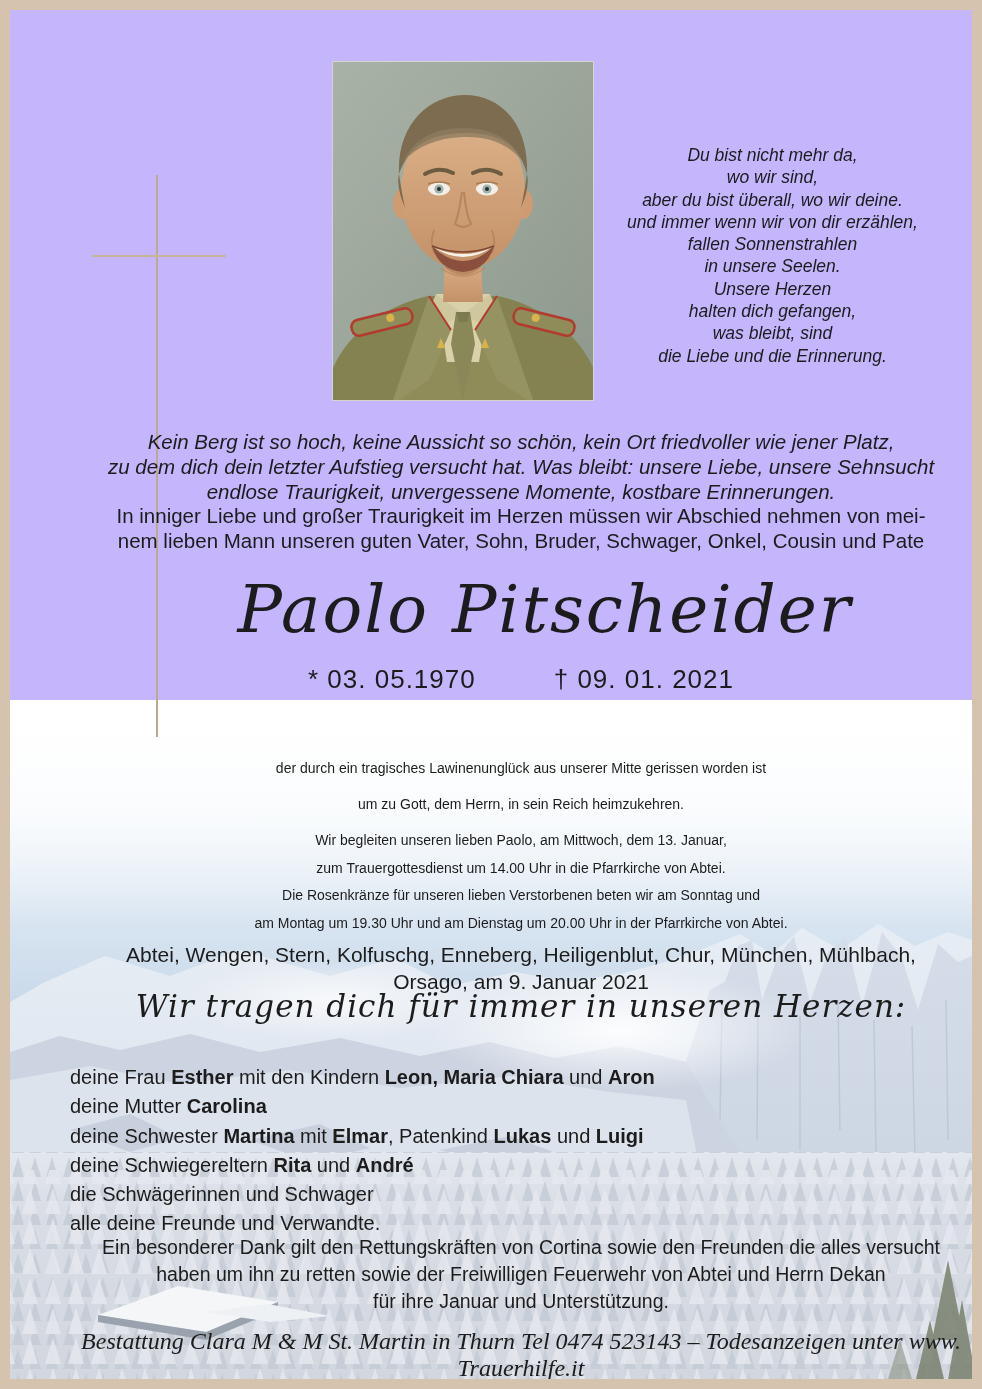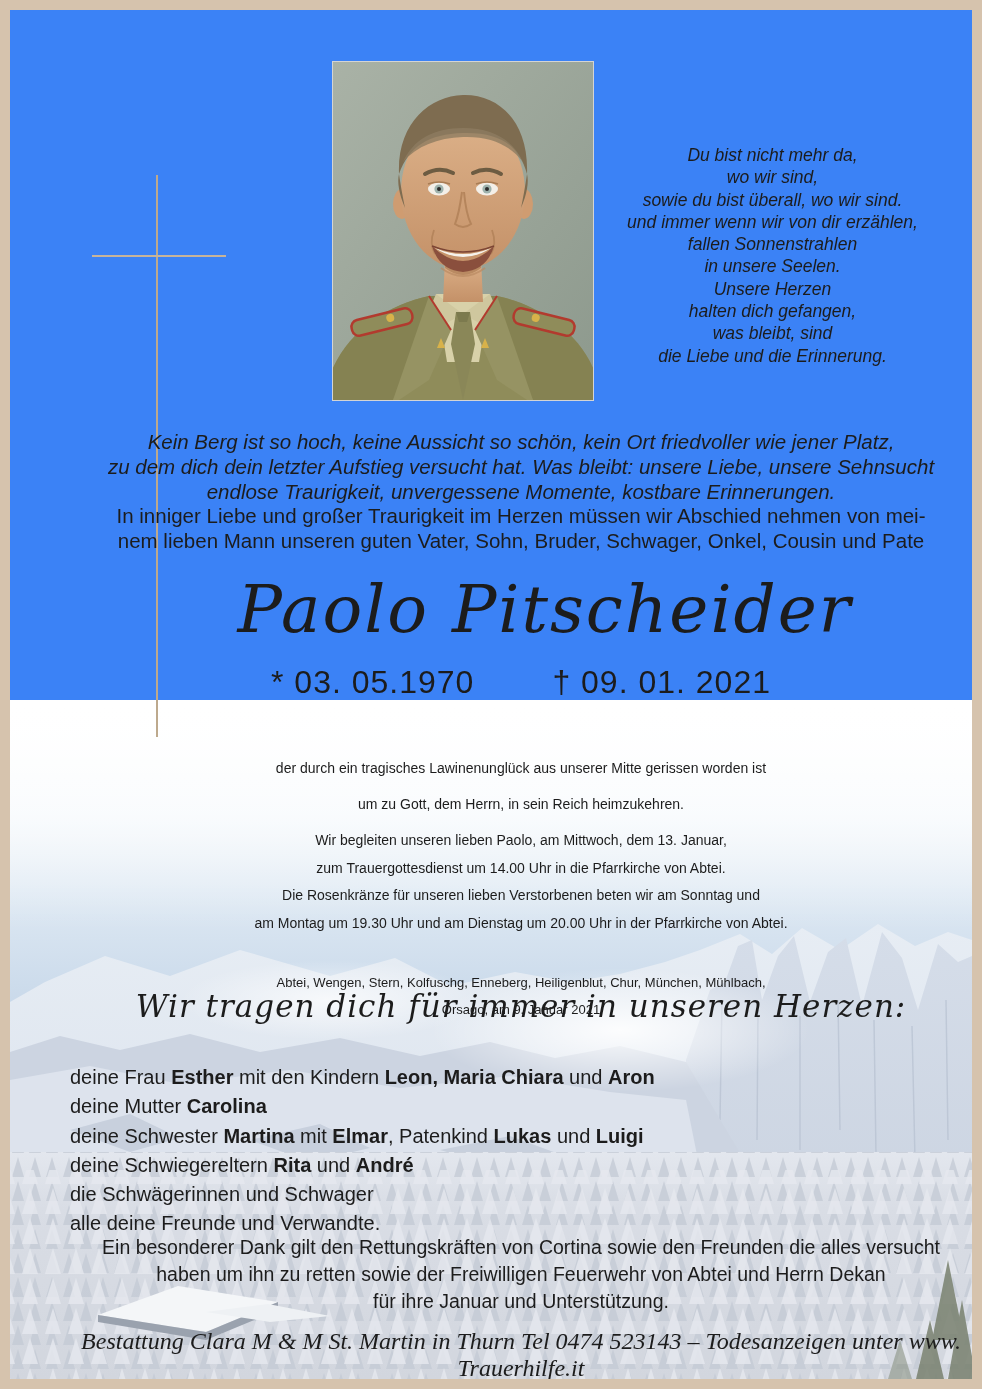--- a/index.html
+++ b/index.html
@@ -1,19 +1,19 @@
 <!DOCTYPE html>
 <html><head>
 <meta charset="utf-8">
 <style>
   html,body{margin:0;padding:0;background:#777;}
   .page{
     position:relative;
     width:982px;height:1389px;
-    background:#3b82f6;
+    background:#c4b5fd;
     overflow:hidden;
     font-family:"Liberation Sans","DejaVu Sans",sans-serif;
     color:#1c1c1c;
   }
   .frame{
     position:absolute;inset:0;
     border:10px solid #d6c3ad;
     z-index:30;pointer-events:none;
   }
   
@@ -27,31 +27,31 @@
   
   .intro{position:absolute;left:70px;top:430px;width:902px;text-align:center;
          font-size:20.5px;line-height:24.8px;z-index:10;}
   .intro .it{font-style:italic;}
   
   .name{position:absolute;left:110px;top:562px;width:870px;text-align:center;
         font-family:"DejaVu Serif","Liberation Serif",serif;font-style:italic;
         font-size:66px;line-height:96px;z-index:10;letter-spacing:2px;}
   
   .dates{position:absolute;left:70px;top:664px;width:902px;display:flex;
-         justify-content:center;gap:78px;font-size:32px;letter-spacing:1px;z-index:10;}
+         justify-content:center;gap:78px;font-size:26px;letter-spacing:1px;z-index:10;}
   
   .para{position:absolute;left:70px;width:902px;text-align:center;
         font-size:14px;line-height:27.5px;z-index:10;}
   .p1{top:755px;}
   .p2{top:791px;}
   .p3{top:827px;}
   .p4{top:882px;}
   
   .cities{position:absolute;left:60px;top:941px;width:922px;text-align:center;
-          font-size:13px;line-height:27px;z-index:10;margin-top:28px;}
+          font-size:21px;line-height:27px;z-index:10;}
   
   .tribute{position:absolute;left:70px;top:984px;width:902px;text-align:center;
            font-family:"DejaVu Serif","Liberation Serif",serif;font-style:italic;
            font-size:31px;line-height:44px;letter-spacing:1px;z-index:10;}
   
   .family{position:absolute;left:70px;top:1063px;width:902px;text-align:left;
           font-size:20px;line-height:29.3px;z-index:10;}
   .family b{font-weight:bold;}
   
   .thanks{position:absolute;left:60px;top:1234px;width:922px;text-align:center;
@@ -238,21 +238,21 @@
       <path d="M102,186 Q130,204 158,186 Q130,198 102,186 Z" fill="#f6f3ec"></path>
       <path d="M99,184 Q130,196 161,184" stroke="#7c4534" stroke-width="1.5" fill="none"></path>
 
       <path d="M108,206 Q130,222 152,206" stroke="#b98a62" stroke-width="2" fill="none" opacity="0.7"></path>
     </svg>
   </div>
 
   <div class="poem">
     <div>Du bist nicht mehr da,</div>
     <div>wo wir sind,</div>
-    <div>sowie du bist überall, wo wir sind.</div>
+    <div>aber du bist überall, wo wir deine.</div>
     <div>und immer wenn wir von dir erzählen,</div>
     <div>fallen Sonnenstrahlen</div>
     <div>in unsere Seelen.</div>
     <div>Unsere Herzen</div>
     <div>halten dich gefangen,</div>
     <div>was bleibt, sind</div>
     <div>die Liebe und die Erinnerung.</div>
   </div>
 
   <div class="intro">

